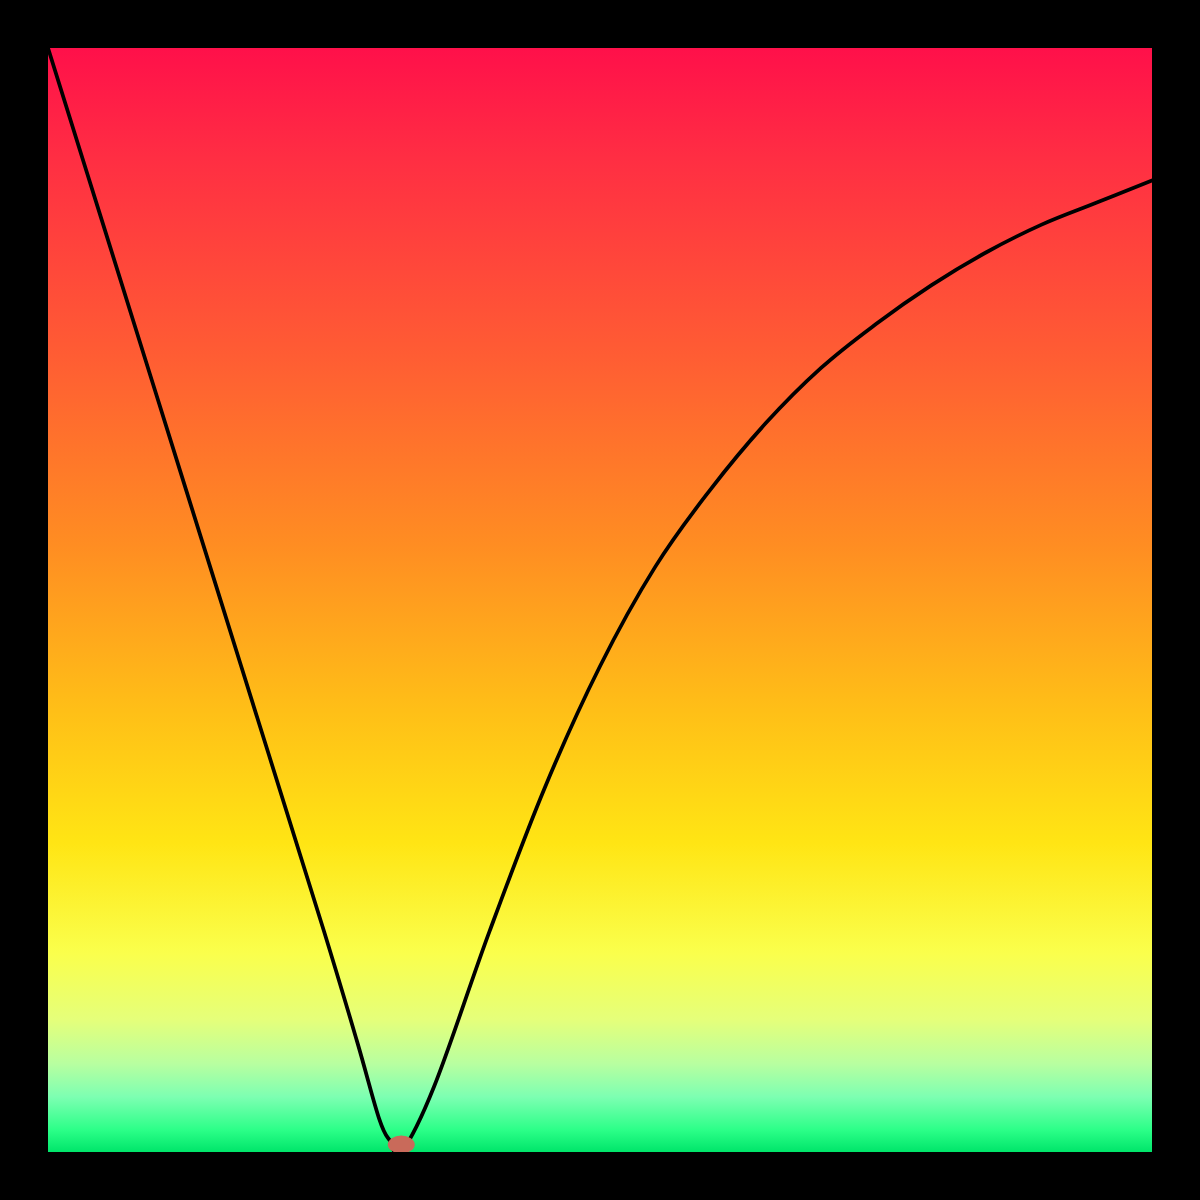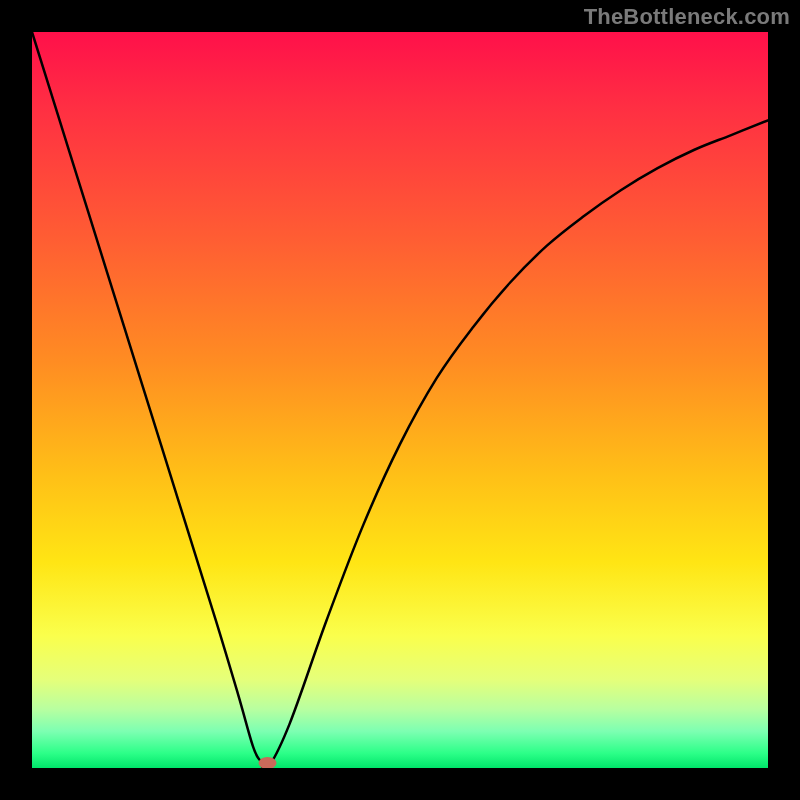--- a/index.html
+++ b/index.html
@@ -58,20 +58,19 @@
   }
   .minimum-dot {
     fill: #c96a5a;
     stroke: none;
   }
 </style>
 </head>
 <body>
 
 <div class="frame">
-  <div class="attribution">TheBottleneck.com</div>
   <div class="plot-area">
     <svg class="curve" viewBox="0 0 736 736" preserveAspectRatio="none">
       <path id="curve-path" fill="none" stroke="#000" stroke-width="2.5" stroke-linejoin="round" stroke-linecap="round" d="M 0.00 0.00 C 6.62 21.20, 23.55 75.37, 36.80 117.76 C 50.05 160.15, 60.35 193.13, 73.60 235.52 C 86.85 277.91, 97.15 310.89, 110.40 353.28 C 123.65 395.67, 133.95 428.65, 147.20 471.04 C 160.45 513.43, 173.40 554.36, 184.00 588.80 C 194.60 623.24, 199.46 639.88, 206.08 662.40 C 212.70 684.92, 216.83 702.00, 220.80 713.92 C 224.77 725.84, 225.51 724.67, 228.16 728.64 C 230.81 732.61, 230.22 742.62, 235.52 736.00 C 240.82 729.38, 247.00 718.34, 257.60 691.84 C 268.20 665.34, 281.15 624.57, 294.40 588.80 C 307.65 553.03, 317.95 524.92, 331.20 493.12 C 344.45 461.32, 354.75 438.66, 368.00 412.16 C 381.25 385.66, 391.55 367.12, 404.80 345.92 C 418.05 324.72, 428.35 311.62, 441.60 294.40 C 454.85 277.18, 465.15 264.81, 478.40 250.24 C 491.65 235.67, 501.95 225.36, 515.20 213.44 C 528.45 201.52, 538.75 193.94, 552.00 184.00 C 565.25 174.06, 575.55 166.85, 588.80 158.24 C 602.05 149.63, 612.35 143.45, 625.60 136.16 C 638.85 128.87, 649.15 123.72, 662.40 117.76 C 675.65 111.80, 685.95 108.34, 699.20 103.04 C 712.45 97.74, 729.38 90.97, 736.00 88.32"></path>
       <ellipse id="min-dot" class="minimum-dot" rx="9" ry="6" cx="235.52" cy="731.00"></ellipse>
     </svg>
   </div>
 </div>
 
 </body></html>

